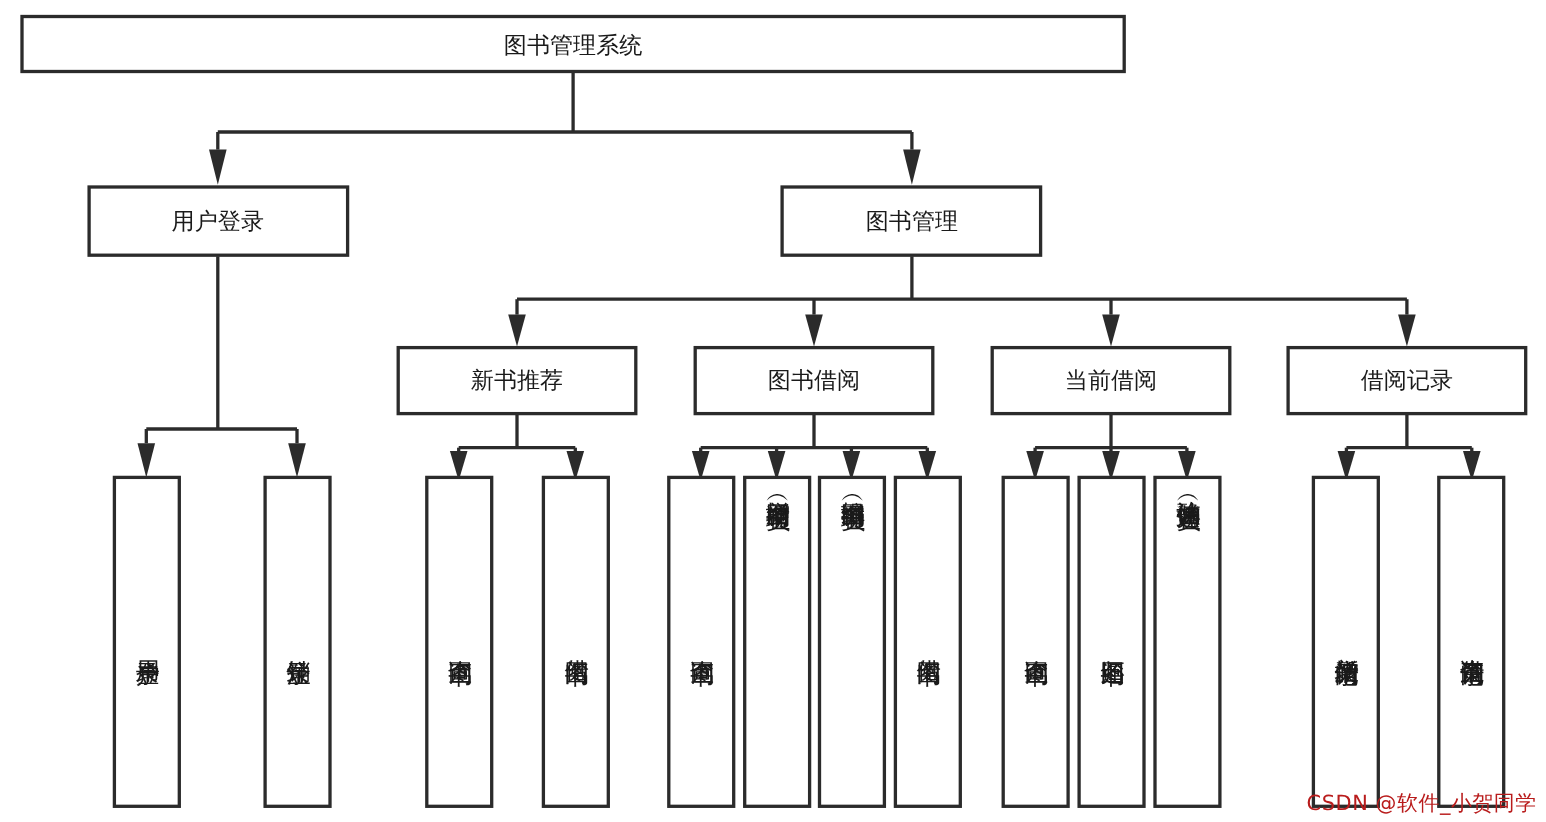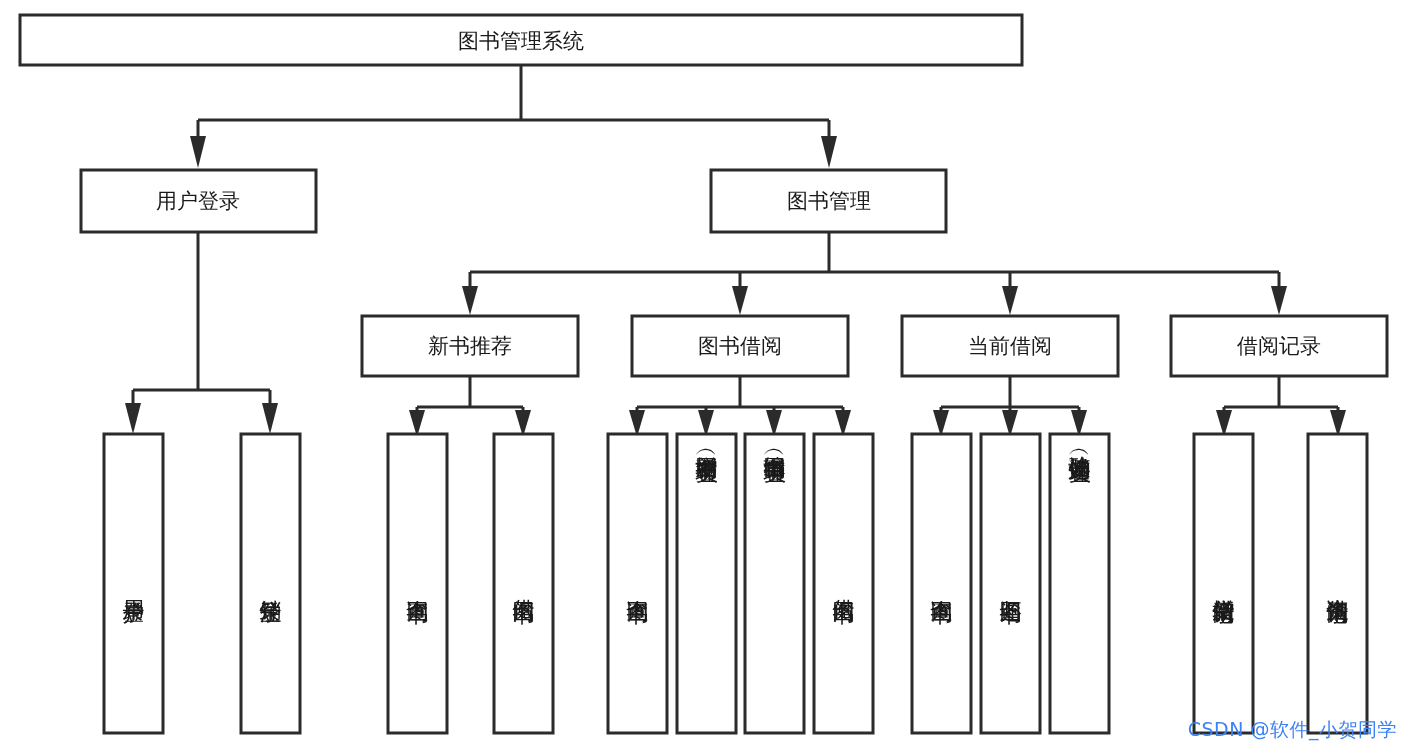--- a/index.html
+++ b/index.html
@@ -71,21 +71,21 @@
     color: #1a1a1a;
     letter-spacing: 1px;
     white-space: nowrap;
   }
   #watermark {
     position: absolute;
     right: 8px;
     bottom: 4px;
     font-family: "DejaVu Sans", "Liberation Sans", sans-serif;
     font-size: 19px;
-    color: #3b82f6;
+    color: #b91c1c;
     letter-spacing: 0.5px;
     white-space: nowrap;
     margin-left: 28px;
   }
 </style>
 </head>
 <body>
 
 <div id="diagram-root">
 

